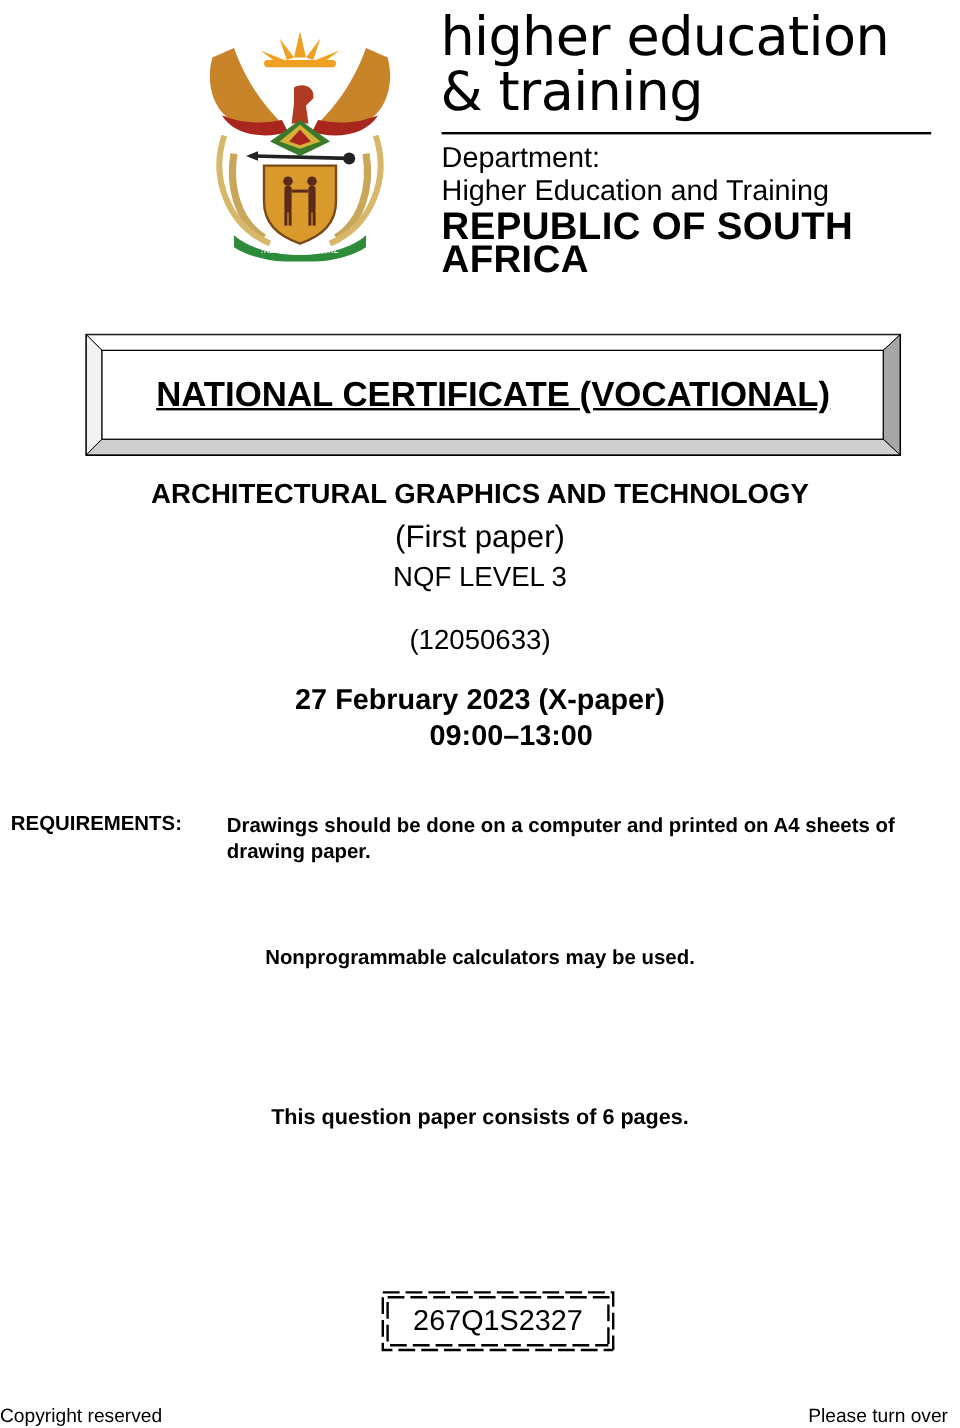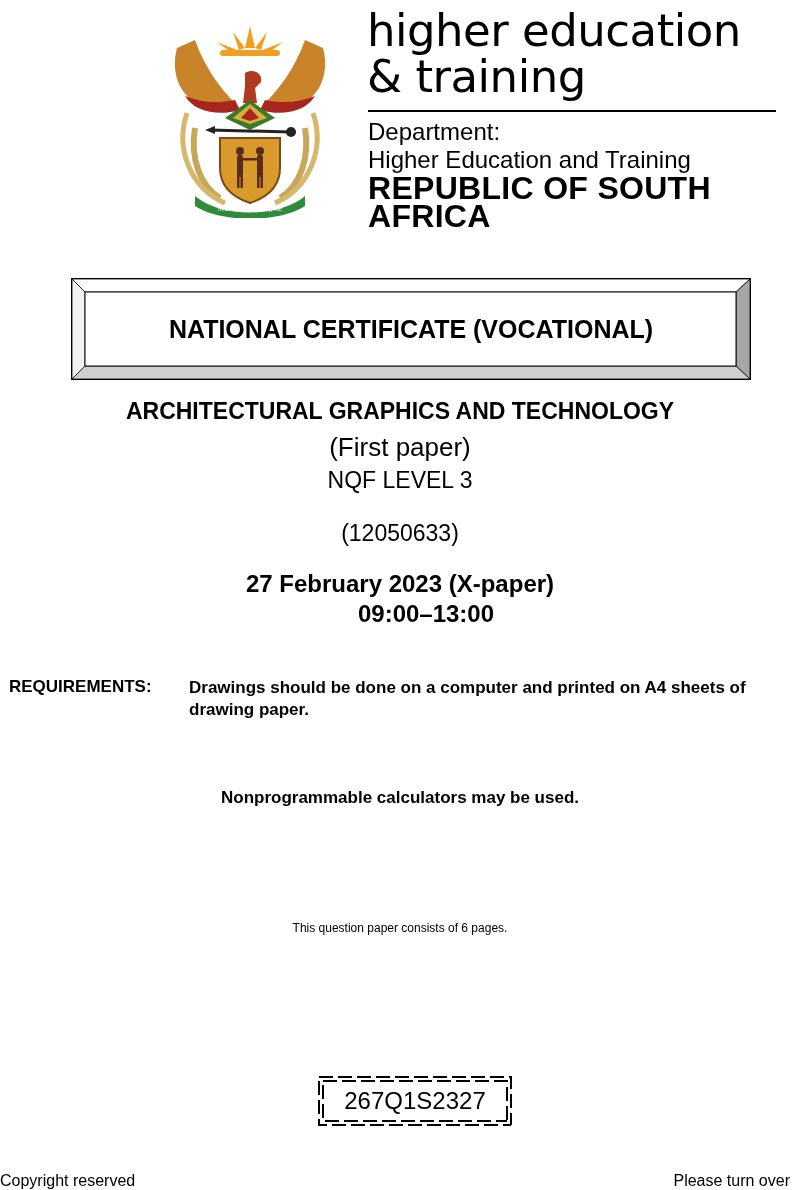--- a/index.html
+++ b/index.html
@@ -13,34 +13,34 @@
   .brand1 { left: 367px; top: 8px; font-family: "DejaVu Sans", sans-serif; font-size: 45px; line-height: 46px; letter-spacing: -0.5px; }
   .brand2 { left: 367px; top: 54px; font-family: "DejaVu Sans", sans-serif; font-size: 45px; line-height: 46px; letter-spacing: -0.5px; }
   .brand-rule { left: 368px; top: 110px; width: 408px; height: 2px; background: #000; }
   .dept1 { left: 368px; top: 118px; font-size: 24px; line-height: 28px; }
   .dept2 { left: 368px; top: 146px; font-size: 24px; line-height: 28px; }
   .dept3 { left: 368px; top: 174px; font-size: 32px; line-height: 28px; font-weight: bold; letter-spacing: 0.3px; }
 
   
   .bevel { left: 71px; top: 278px; width: 680px; height: 102px; }
   .bevel-title { left: 71px; top: 278px; width: 680px; height: 102px; display: flex; align-items: center; justify-content: center;
-                 font-weight: bold; font-size: 25px; }
+                 font-weight: bold; font-size: 29px; text-decoration: underline; }
 
   .subject { top: 398px; font-size: 23px; font-weight: bold; }
   .paper { top: 432px; font-size: 26px; }
   .nqf { top: 467px; font-size: 23px; font-weight: normal; }
   .code { top: 520px; font-size: 23px; }
   .date { top: 570px; font-size: 24px; font-weight: bold; }
   .time { top: 600px; font-size: 24px; font-weight: bold; padding-left: 26px; }
 
   .req-label { left: 9px; top: 677px; font-size: 17px; font-weight: bold; }
   .req-text { left: 189px; top: 677px; width: 620px; font-size: 17px; font-weight: bold; line-height: 22px; }
 
   .calc { top: 788px; font-size: 17px; font-weight: bold; }
-  .pages { top: 921px; font-size: 12px; font-weight: normal; }
+  .pages { top: 921px; font-size: 18px; font-weight: bold; }
 
   .codebox { left: 315px; top: 1073px; width: 200px; height: 56px; }
   .codebox-text { left: 315px; top: 1073px; width: 200px; height: 56px; display: flex; align-items: center; justify-content: center; font-size: 24px; }
 
   .foot-left { left: 0px; top: 1172px; font-size: 16px; }
   .foot-right { right: 10px; top: 1172px; font-size: 16px; }
 </style>
 </head>
 <body>
 

